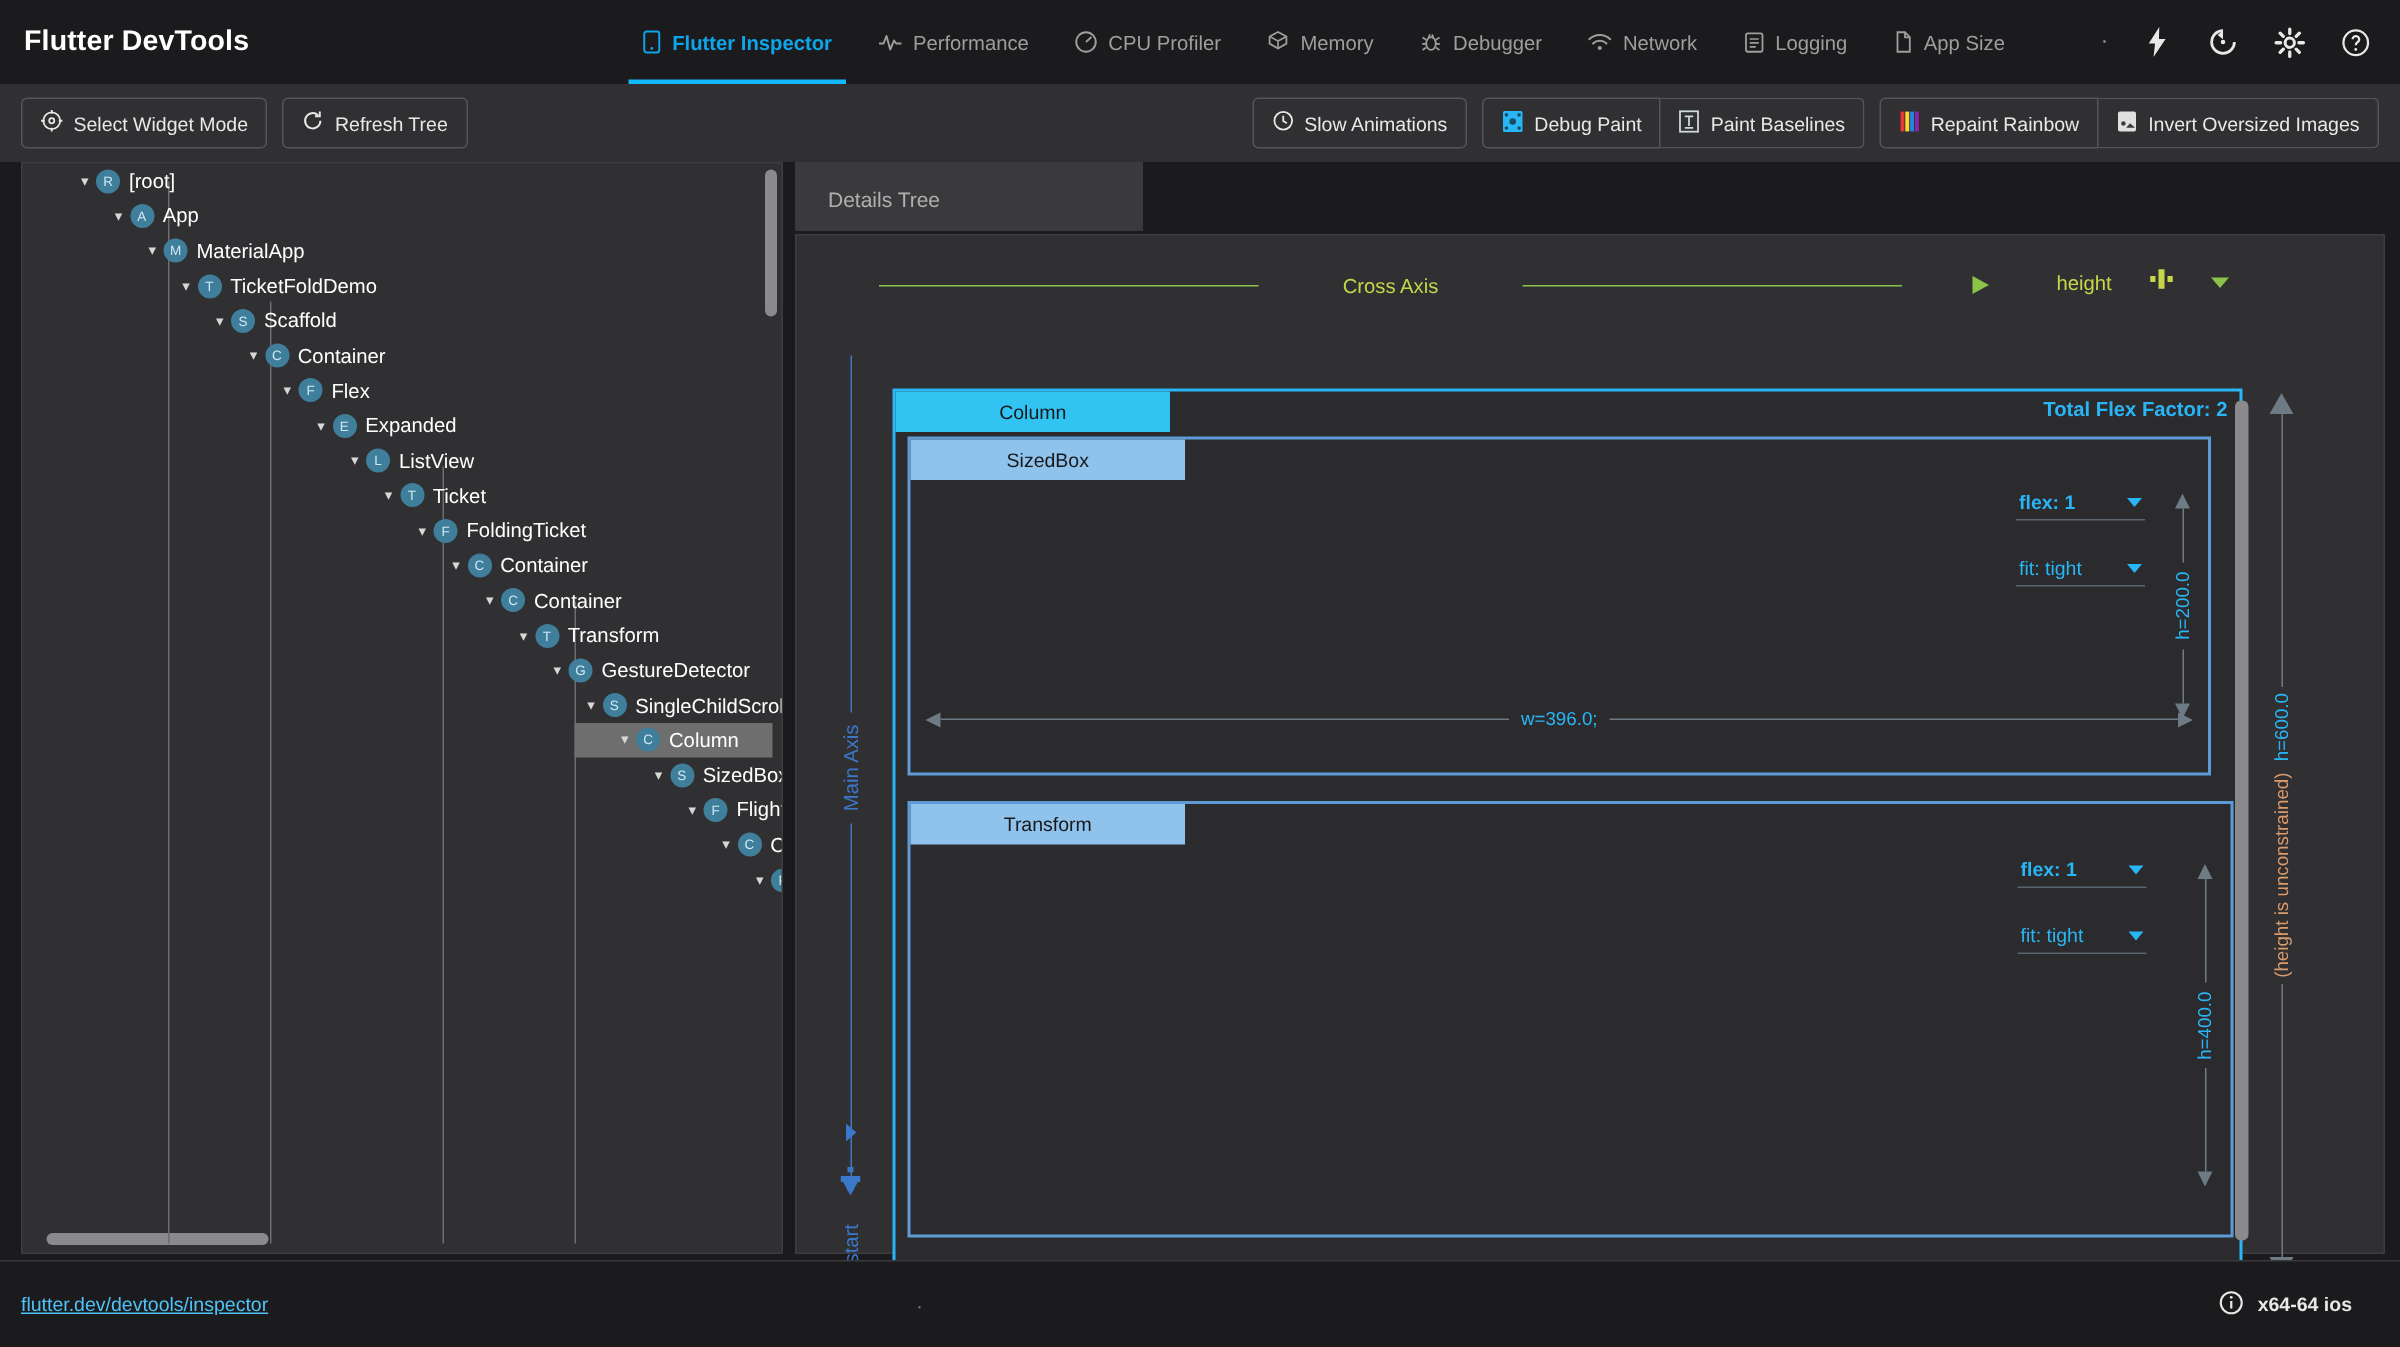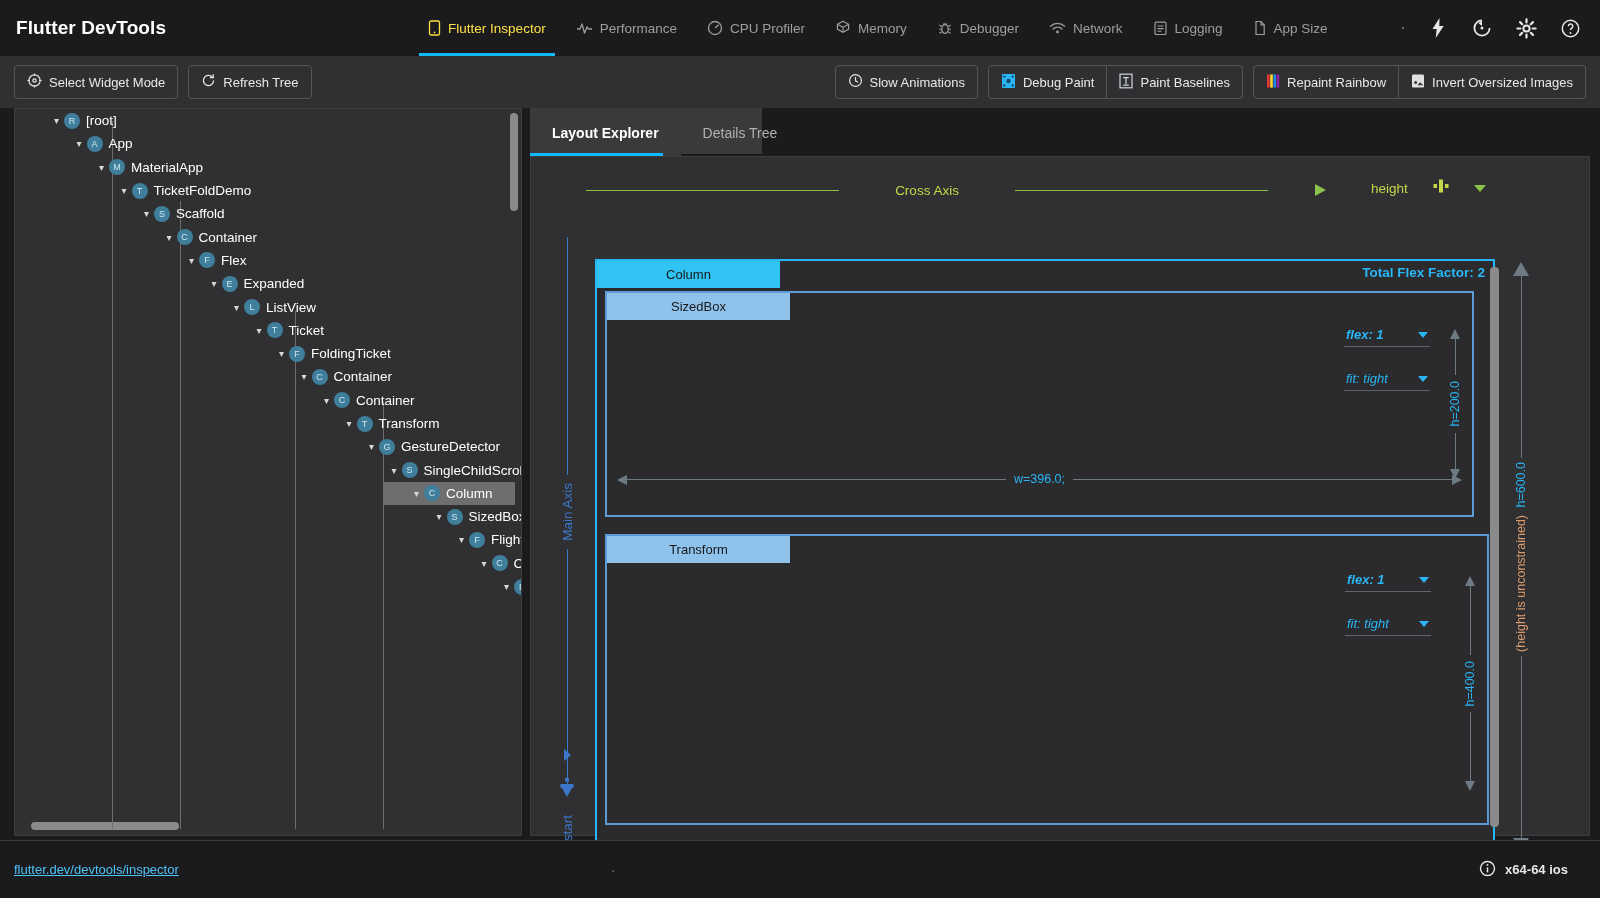--- a/index.html
+++ b/index.html
@@ -23,21 +23,21 @@
     padding-left: 16px; letter-spacing: .1px; white-space: nowrap;
   }
   #tabs {
     display: flex; align-items: stretch; height: 56px; margin-left: 247px;
   }
   .tab {
     display: flex; align-items: center; gap: 7px;
     padding: 0 15px; height: 56px; position: relative;
     color: #9e9e9e; font-size: 13.5px; cursor: pointer; white-space: nowrap;
   }
-  .tab.active { color: #fde047; font-weight: normal; }
+  .tab.active { color: #0ea5e9; font-weight: bold; }
   .tab.active::after {
     content: ""; position: absolute; left: 6px; right: 6px; bottom: 0;
     height: 3px; background: #13B9FD;
   }
   .tab svg { display: block; }
   #header-right {
     margin-left: auto; display: flex; align-items: center; gap: 4px;
     padding-right: 10px;
   }
   .hicon {
@@ -221,21 +221,21 @@
   .hdim .txt {
     color: #29B6F6; font-size: 12.5px; padding: 6px 0;
     writing-mode: vertical-rl; transform: rotate(180deg); white-space: nowrap;
   }
 
   
   .ddgroup { position: absolute; width: 86px; }
   .dd {
     display: flex; align-items: center; justify-content: space-between;
     border-bottom: 1px solid #5a6570; padding: 2px 2px 4px 2px;
-    color: #29B6F6; font-size: 13px; cursor: pointer; white-space: nowrap; font-style: italic;
+    color: #29B6F6; font-size: 13px; cursor: pointer; white-space: nowrap;
   }
   .dd.bold { font-weight: bold; }
   .dd .caret {
     width: 0; height: 0; border-left: 5px solid transparent; border-right: 5px solid transparent;
     border-top: 6px solid #29B6F6; margin-left: 6px;
   }
 
   
   #outer-h {
     position: absolute; left: 975px; top: 105px; width: 30px; height: 590px;
@@ -661,23 +661,20 @@
       </div>
   </div>
 
   <div id="splitter">
     <div class="grip"></div>
   </div>
 
   <div id="right-panel">
     <div id="subtabs">
       <div id="subtab-bg"></div>
-      <div class="subtab active" style="z-index:2">
-        <span>Layout Explorer</span>
-      </div>
       <div class="subtab" style="z-index:2">
         <span>Details Tree</span>
       </div>
     </div>
 
     <div id="explorer">
 
       <div id="crossaxis-row">
         <div class="ca-line"></div>
         <div class="ca-label">Cross Axis</div>

